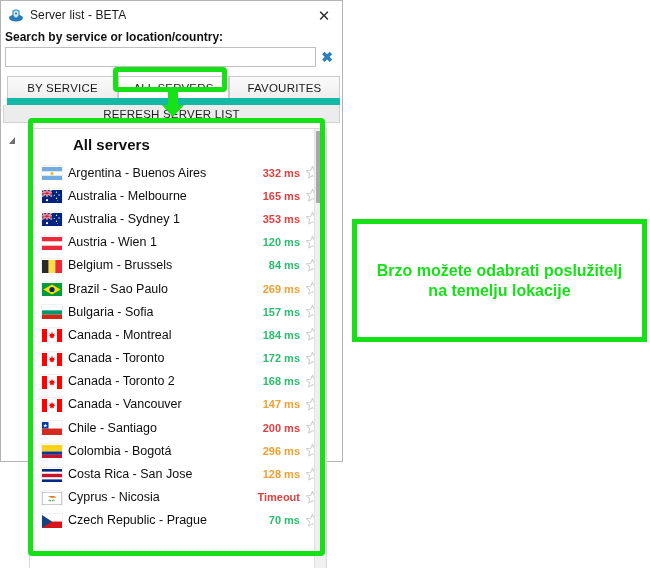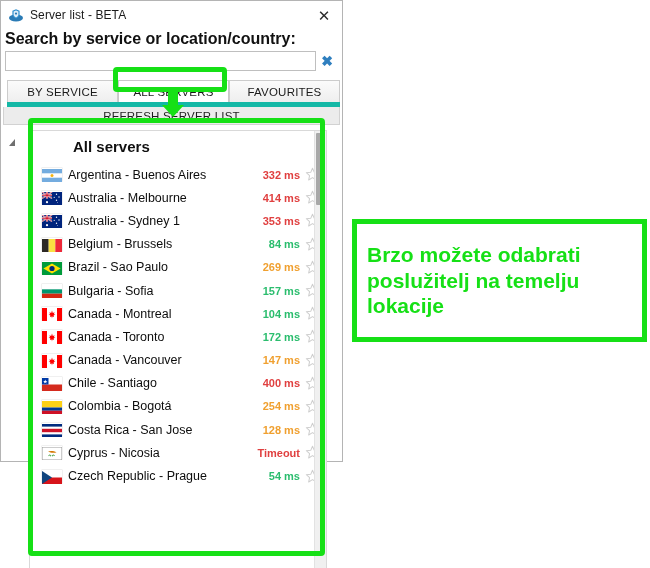--- a/index.html
+++ b/index.html
@@ -62,21 +62,21 @@
     align-items: center;
     justify-content: center;
     color: #2b2b2b;
     font-size: 15px;
     line-height: 1;
     cursor: pointer;
   }
 
   
   .search-label {
-    font-size: 16px;
+    font-size: 12px;
     color: #111111;
     font-weight: bold;
     padding: 2px 0 3px 4px;
     white-space: nowrap;
   }
   .search-row {
     display: flex;
     align-items: center;
     padding: 0 4px 0 4px;
   }
@@ -101,21 +101,21 @@
     cursor: pointer;
     user-select: none;
     line-height: 1;
   }
 
   
   .tabs {
     display: flex;
     margin: 9px 2px 0 6px;
     height: 22px;
-    border-bottom: 5px solid #14b8a6;
+    border-bottom: 7px solid #14b8a6;
   }
   .tab {
     flex: 1 1 0;
     display: flex;
     align-items: center;
     justify-content: center;
     font-size: 11.5px;
     color: #1a1a1a;
     background: linear-gradient(#fbfbfb, #eeeeee);
     border: 1px solid #cccccc;
@@ -279,22 +279,23 @@
     border: 5px solid #16e016;
     background: #ffffff;
     box-sizing: border-box;
     display: flex;
     align-items: center;
     justify-content: center;
     padding: 4px 10px;
   }
   .callout-text {
     color: #16e016;
-    font-size: 21px;
+    font-size: 16px;
     font-weight: bold;
+    text-align: center;
     line-height: 1.22;
     font-family: "Liberation Sans", sans-serif;
   }
 </style>
 </head>
 <body>
 
 <div id="root">
 
   <div class="window">
@@ -351,21 +352,21 @@
         <path d="M5 0 V6.5 M0 3.25 H10" stroke="#cf142b" stroke-width="1.1"></path>
         <path d="M0 0 L10 6.5 M10 0 L0 6.5" stroke="#cf142b" stroke-width="0.6"></path>
         <circle cx="5" cy="10.2" r="1.1" fill="#fff"></circle>
         <circle cx="14.5" cy="2.2" r="0.7" fill="#fff"></circle>
                   <circle cx="17" cy="5" r="0.7" fill="#fff"></circle>
         <circle cx="14.5" cy="8.2" r="0.7" fill="#fff"></circle>
                   <circle cx="12.2" cy="5.3" r="0.6" fill="#fff"></circle>
         <circle cx="15.6" cy="10.6" r="0.45" fill="#fff"></circle>
                 </svg></span>
               <span class="server-name">Australia - Melbourne</span>
-              <span class="ping" style="color:#e04040">414 ms</span>
+              <span class="ping" style="color:#e04040">165 ms</span>
               <svg class="star" viewBox="0 0 16 16">
                 <polygon points="8,1.4 9.9,5.7 14.6,6.1 11.1,9.2 12.1,13.8 8,11.3 3.9,13.8 4.9,9.2 1.4,6.1 6.1,5.7" fill="none" stroke="#cfcfcf" stroke-width="1.1" stroke-linejoin="round"></polygon>
               </svg>
             </div>
             <div class="server-row">
               <span class="flag"><svg viewBox="0 0 20 13" preserveAspectRatio="none">
                   <rect width="20" height="13" fill="#00247d"></rect>
                   <rect width="10" height="6.5" fill="#00247d"></rect>
         <path d="M0 0 L10 6.5 M10 0 L0 6.5" stroke="#fff" stroke-width="1.4"></path>
         <path d="M5 0 V6.5 M0 3.25 H10" stroke="#fff" stroke-width="2.2"></path>
@@ -379,20 +380,31 @@
         <circle cx="15.6" cy="10.6" r="0.45" fill="#fff"></circle>
                 </svg></span>
               <span class="server-name">Australia - Sydney 1</span>
               <span class="ping" style="color:#e04040">353 ms</span>
               <svg class="star" viewBox="0 0 16 16">
                 <polygon points="8,1.4 9.9,5.7 14.6,6.1 11.1,9.2 12.1,13.8 8,11.3 3.9,13.8 4.9,9.2 1.4,6.1 6.1,5.7" fill="none" stroke="#cfcfcf" stroke-width="1.1" stroke-linejoin="round"></polygon>
               </svg>
             </div>
             <div class="server-row">
               <span class="flag"><svg viewBox="0 0 20 13" preserveAspectRatio="none">
+                  <rect width="20" height="13" fill="#ed2939"></rect>
+                  <rect y="4.33" width="20" height="4.34" fill="#fff"></rect>
+                </svg></span>
+              <span class="server-name">Austria - Wien 1</span>
+              <span class="ping" style="color:#2bbd6e">120 ms</span>
+              <svg class="star" viewBox="0 0 16 16">
+                <polygon points="8,1.4 9.9,5.7 14.6,6.1 11.1,9.2 12.1,13.8 8,11.3 3.9,13.8 4.9,9.2 1.4,6.1 6.1,5.7" fill="none" stroke="#cfcfcf" stroke-width="1.1" stroke-linejoin="round"></polygon>
+              </svg>
+            </div>
+            <div class="server-row">
+              <span class="flag"><svg viewBox="0 0 20 13" preserveAspectRatio="none">
                   <rect width="6.67" height="13" fill="#2d2926"></rect>
                   <rect x="6.67" width="6.66" height="13" fill="#fae042"></rect>
                   <rect x="13.33" width="6.67" height="13" fill="#ed2939"></rect>
                 </svg></span>
               <span class="server-name">Belgium - Brussels</span>
               <span class="ping" style="color:#2bbd6e">84 ms</span>
               <svg class="star" viewBox="0 0 16 16">
                 <polygon points="8,1.4 9.9,5.7 14.6,6.1 11.1,9.2 12.1,13.8 8,11.3 3.9,13.8 4.9,9.2 1.4,6.1 6.1,5.7" fill="none" stroke="#cfcfcf" stroke-width="1.1" stroke-linejoin="round"></polygon>
               </svg>
             </div>
@@ -421,21 +433,21 @@
               </svg>
             </div>
             <div class="server-row">
               <span class="flag"><svg viewBox="0 0 20 13" preserveAspectRatio="none">
                   <rect width="20" height="13" fill="#fff"></rect>
                   <rect width="5" height="13" fill="#ff0000"></rect>
                   <rect x="15" width="5" height="13" fill="#ff0000"></rect>
         <path d="M10 2.6 L10.8 5.0 L12.6 4.2 L11.9 6.2 L13.4 6.6 L11.6 7.6 L12 9.1 L10.4 8.6 L10 10.6 L9.6 8.6 L8 9.1 L8.4 7.6 L6.6 6.6 L8.1 6.2 L7.4 4.2 L9.2 5.0 Z" fill="#ff0000"></path>
                 </svg></span>
               <span class="server-name">Canada - Montreal</span>
-              <span class="ping" style="color:#2bbd6e">104 ms</span>
+              <span class="ping" style="color:#2bbd6e">184 ms</span>
               <svg class="star" viewBox="0 0 16 16">
                 <polygon points="8,1.4 9.9,5.7 14.6,6.1 11.1,9.2 12.1,13.8 8,11.3 3.9,13.8 4.9,9.2 1.4,6.1 6.1,5.7" fill="none" stroke="#cfcfcf" stroke-width="1.1" stroke-linejoin="round"></polygon>
               </svg>
             </div>
             <div class="server-row">
               <span class="flag"><svg viewBox="0 0 20 13" preserveAspectRatio="none">
                   <rect width="20" height="13" fill="#fff"></rect>
                   <rect width="5" height="13" fill="#ff0000"></rect>
                   <rect x="15" width="5" height="13" fill="#ff0000"></rect>
         <path d="M10 2.6 L10.8 5.0 L12.6 4.2 L11.9 6.2 L13.4 6.6 L11.6 7.6 L12 9.1 L10.4 8.6 L10 10.6 L9.6 8.6 L8 9.1 L8.4 7.6 L6.6 6.6 L8.1 6.2 L7.4 4.2 L9.2 5.0 Z" fill="#ff0000"></path>
@@ -446,47 +458,60 @@
                 <polygon points="8,1.4 9.9,5.7 14.6,6.1 11.1,9.2 12.1,13.8 8,11.3 3.9,13.8 4.9,9.2 1.4,6.1 6.1,5.7" fill="none" stroke="#cfcfcf" stroke-width="1.1" stroke-linejoin="round"></polygon>
               </svg>
             </div>
             <div class="server-row">
               <span class="flag"><svg viewBox="0 0 20 13" preserveAspectRatio="none">
                   <rect width="20" height="13" fill="#fff"></rect>
                   <rect width="5" height="13" fill="#ff0000"></rect>
                   <rect x="15" width="5" height="13" fill="#ff0000"></rect>
         <path d="M10 2.6 L10.8 5.0 L12.6 4.2 L11.9 6.2 L13.4 6.6 L11.6 7.6 L12 9.1 L10.4 8.6 L10 10.6 L9.6 8.6 L8 9.1 L8.4 7.6 L6.6 6.6 L8.1 6.2 L7.4 4.2 L9.2 5.0 Z" fill="#ff0000"></path>
                 </svg></span>
+              <span class="server-name">Canada - Toronto 2</span>
+              <span class="ping" style="color:#2bbd6e">168 ms</span>
+              <svg class="star" viewBox="0 0 16 16">
+                <polygon points="8,1.4 9.9,5.7 14.6,6.1 11.1,9.2 12.1,13.8 8,11.3 3.9,13.8 4.9,9.2 1.4,6.1 6.1,5.7" fill="none" stroke="#cfcfcf" stroke-width="1.1" stroke-linejoin="round"></polygon>
+              </svg>
+            </div>
+            <div class="server-row">
+              <span class="flag"><svg viewBox="0 0 20 13" preserveAspectRatio="none">
+                  <rect width="20" height="13" fill="#fff"></rect>
+                  <rect width="5" height="13" fill="#ff0000"></rect>
+                  <rect x="15" width="5" height="13" fill="#ff0000"></rect>
+        <path d="M10 2.6 L10.8 5.0 L12.6 4.2 L11.9 6.2 L13.4 6.6 L11.6 7.6 L12 9.1 L10.4 8.6 L10 10.6 L9.6 8.6 L8 9.1 L8.4 7.6 L6.6 6.6 L8.1 6.2 L7.4 4.2 L9.2 5.0 Z" fill="#ff0000"></path>
+                </svg></span>
               <span class="server-name">Canada - Vancouver</span>
               <span class="ping" style="color:#f0a030">147 ms</span>
               <svg class="star" viewBox="0 0 16 16">
                 <polygon points="8,1.4 9.9,5.7 14.6,6.1 11.1,9.2 12.1,13.8 8,11.3 3.9,13.8 4.9,9.2 1.4,6.1 6.1,5.7" fill="none" stroke="#cfcfcf" stroke-width="1.1" stroke-linejoin="round"></polygon>
               </svg>
             </div>
             <div class="server-row">
               <span class="flag"><svg viewBox="0 0 20 13" preserveAspectRatio="none">
                   <rect width="20" height="13" fill="#fff"></rect>
                   <rect y="6.5" width="20" height="6.5" fill="#d52b1e"></rect>
                   <rect width="6.5" height="6.5" fill="#0039a6"></rect>
         <polygon points="3.25,1.5 3.8,3.0 5.4,3.0 4.1,4.0 4.6,5.5 3.25,4.6 1.9,5.5 2.4,4.0 1.1,3.0 2.7,3.0" fill="#fff"></polygon>
                 </svg></span>
               <span class="server-name">Chile - Santiago</span>
-              <span class="ping" style="color:#e04040">400 ms</span>
+              <span class="ping" style="color:#e04040">200 ms</span>
               <svg class="star" viewBox="0 0 16 16">
                 <polygon points="8,1.4 9.9,5.7 14.6,6.1 11.1,9.2 12.1,13.8 8,11.3 3.9,13.8 4.9,9.2 1.4,6.1 6.1,5.7" fill="none" stroke="#cfcfcf" stroke-width="1.1" stroke-linejoin="round"></polygon>
               </svg>
             </div>
             <div class="server-row">
               <span class="flag"><svg viewBox="0 0 20 13" preserveAspectRatio="none">
                   <rect width="20" height="6.5" fill="#fcd116"></rect>
                   <rect y="6.5" width="20" height="3.25" fill="#003893"></rect>
                   <rect y="9.75" width="20" height="3.25" fill="#ce1126"></rect>
                 </svg></span>
               <span class="server-name">Colombia - Bogotá</span>
-              <span class="ping" style="color:#f0a030">254 ms</span>
+              <span class="ping" style="color:#f0a030">296 ms</span>
               <svg class="star" viewBox="0 0 16 16">
                 <polygon points="8,1.4 9.9,5.7 14.6,6.1 11.1,9.2 12.1,13.8 8,11.3 3.9,13.8 4.9,9.2 1.4,6.1 6.1,5.7" fill="none" stroke="#cfcfcf" stroke-width="1.1" stroke-linejoin="round"></polygon>
               </svg>
             </div>
             <div class="server-row">
               <span class="flag"><svg viewBox="0 0 20 13" preserveAspectRatio="none">
                   <rect width="20" height="13" fill="#fff"></rect>
                   <rect y="0" width="20" height="2.6" fill="#002b7f"></rect>
                   <rect y="10.4" width="20" height="2.6" fill="#002b7f"></rect>
                   <rect y="4.8" width="20" height="3.4" fill="#ce1126"></rect>
@@ -510,21 +535,21 @@
                 <polygon points="8,1.4 9.9,5.7 14.6,6.1 11.1,9.2 12.1,13.8 8,11.3 3.9,13.8 4.9,9.2 1.4,6.1 6.1,5.7" fill="none" stroke="#cfcfcf" stroke-width="1.1" stroke-linejoin="round"></polygon>
               </svg>
             </div>
             <div class="server-row">
               <span class="flag"><svg viewBox="0 0 20 13" preserveAspectRatio="none">
                   <rect width="20" height="6.5" fill="#fff"></rect>
                   <rect y="6.5" width="20" height="6.5" fill="#d7141a"></rect>
                   <polygon points="0,0 10,6.5 0,13" fill="#11457e"></polygon>
                 </svg></span>
               <span class="server-name">Czech Republic - Prague</span>
-              <span class="ping" style="color:#2bbd6e">54 ms</span>
+              <span class="ping" style="color:#2bbd6e">70 ms</span>
               <svg class="star" viewBox="0 0 16 16">
                 <polygon points="8,1.4 9.9,5.7 14.6,6.1 11.1,9.2 12.1,13.8 8,11.3 3.9,13.8 4.9,9.2 1.4,6.1 6.1,5.7" fill="none" stroke="#cfcfcf" stroke-width="1.1" stroke-linejoin="round"></polygon>
               </svg>
             </div>
           </div>
         <div class="vscroll">
           <div class="thumb"></div>
         </div>
       </div>
     </div>

